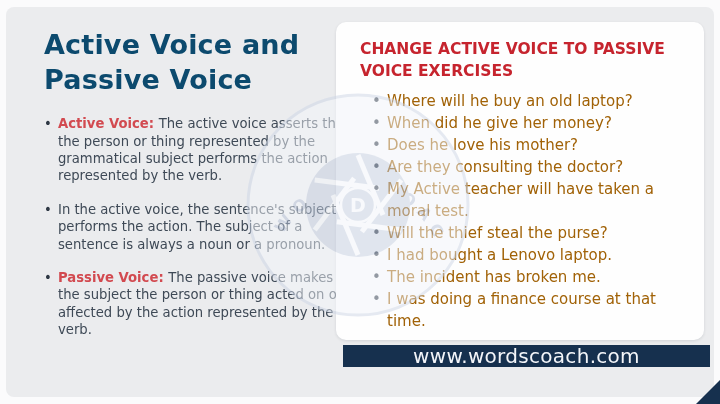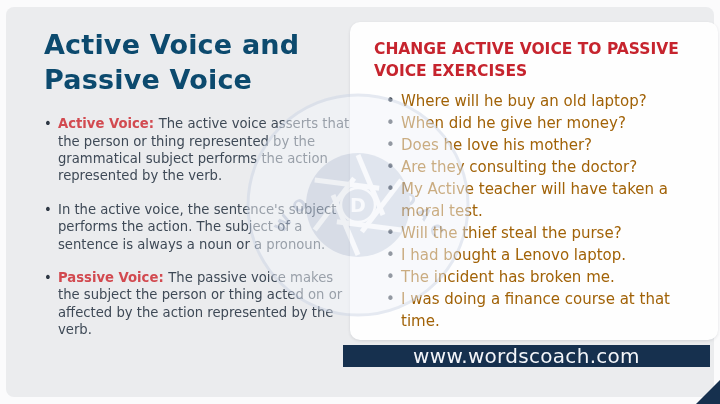--- a/index.html
+++ b/index.html
@@ -25,21 +25,21 @@
   .lbullet {
     display:flex; margin-bottom:16px;
     color:#3e4956; font-size:13.2px; line-height:1.32;
   }
   .ldot { flex:0 0 14px; color:#2e3844; }
   .ldot::before { content:"•"; }
   .lead { color:#d24a50; font-weight:600;text-align:right; }
 
   
   .rpanel {
-    position:absolute; left:350px; top:22px; width:368px; height:318px;
+    position:absolute; left:336px; top:22px; width:368px; height:318px;
     background:#fefefe; border-radius:10px;
     box-shadow:0 1px 3px rgba(30,40,60,.12);
   }
   .rheading {
     margin:16px 14px 0 24px;
     color:#c6242e; font-weight:bold; font-size:15.5px; line-height:1.45;
   }
   .rlist { margin:7px 6px 0 36px; }
   .rli {
     display:flex; font-size:15px; line-height:22px; color:#a16207;

